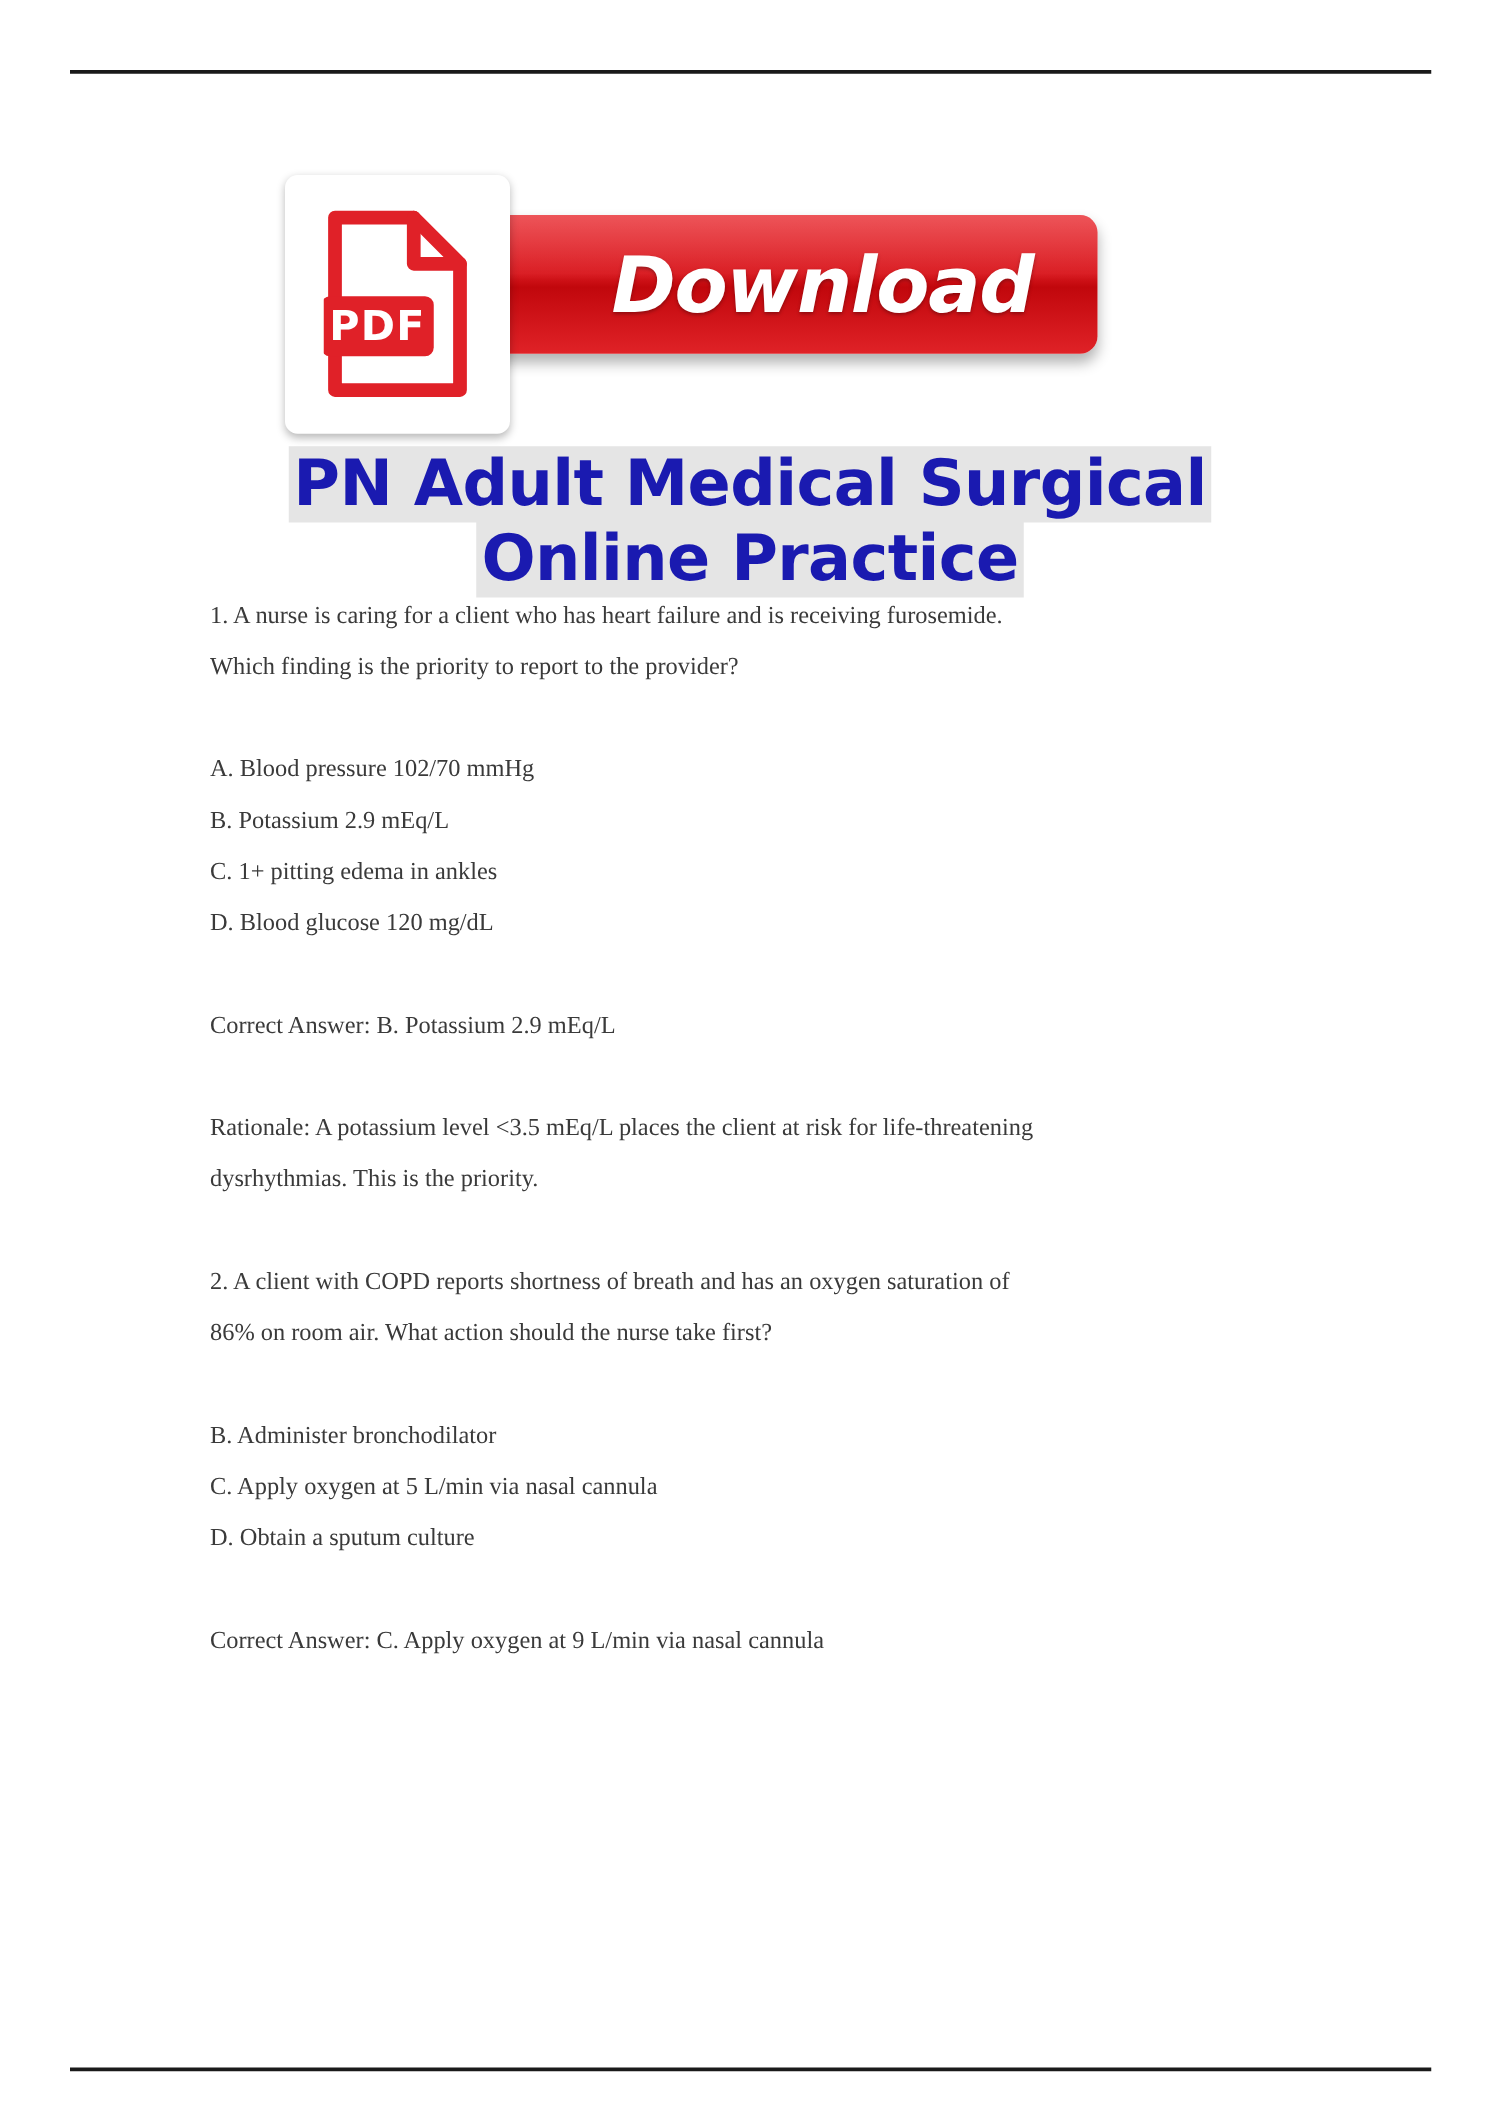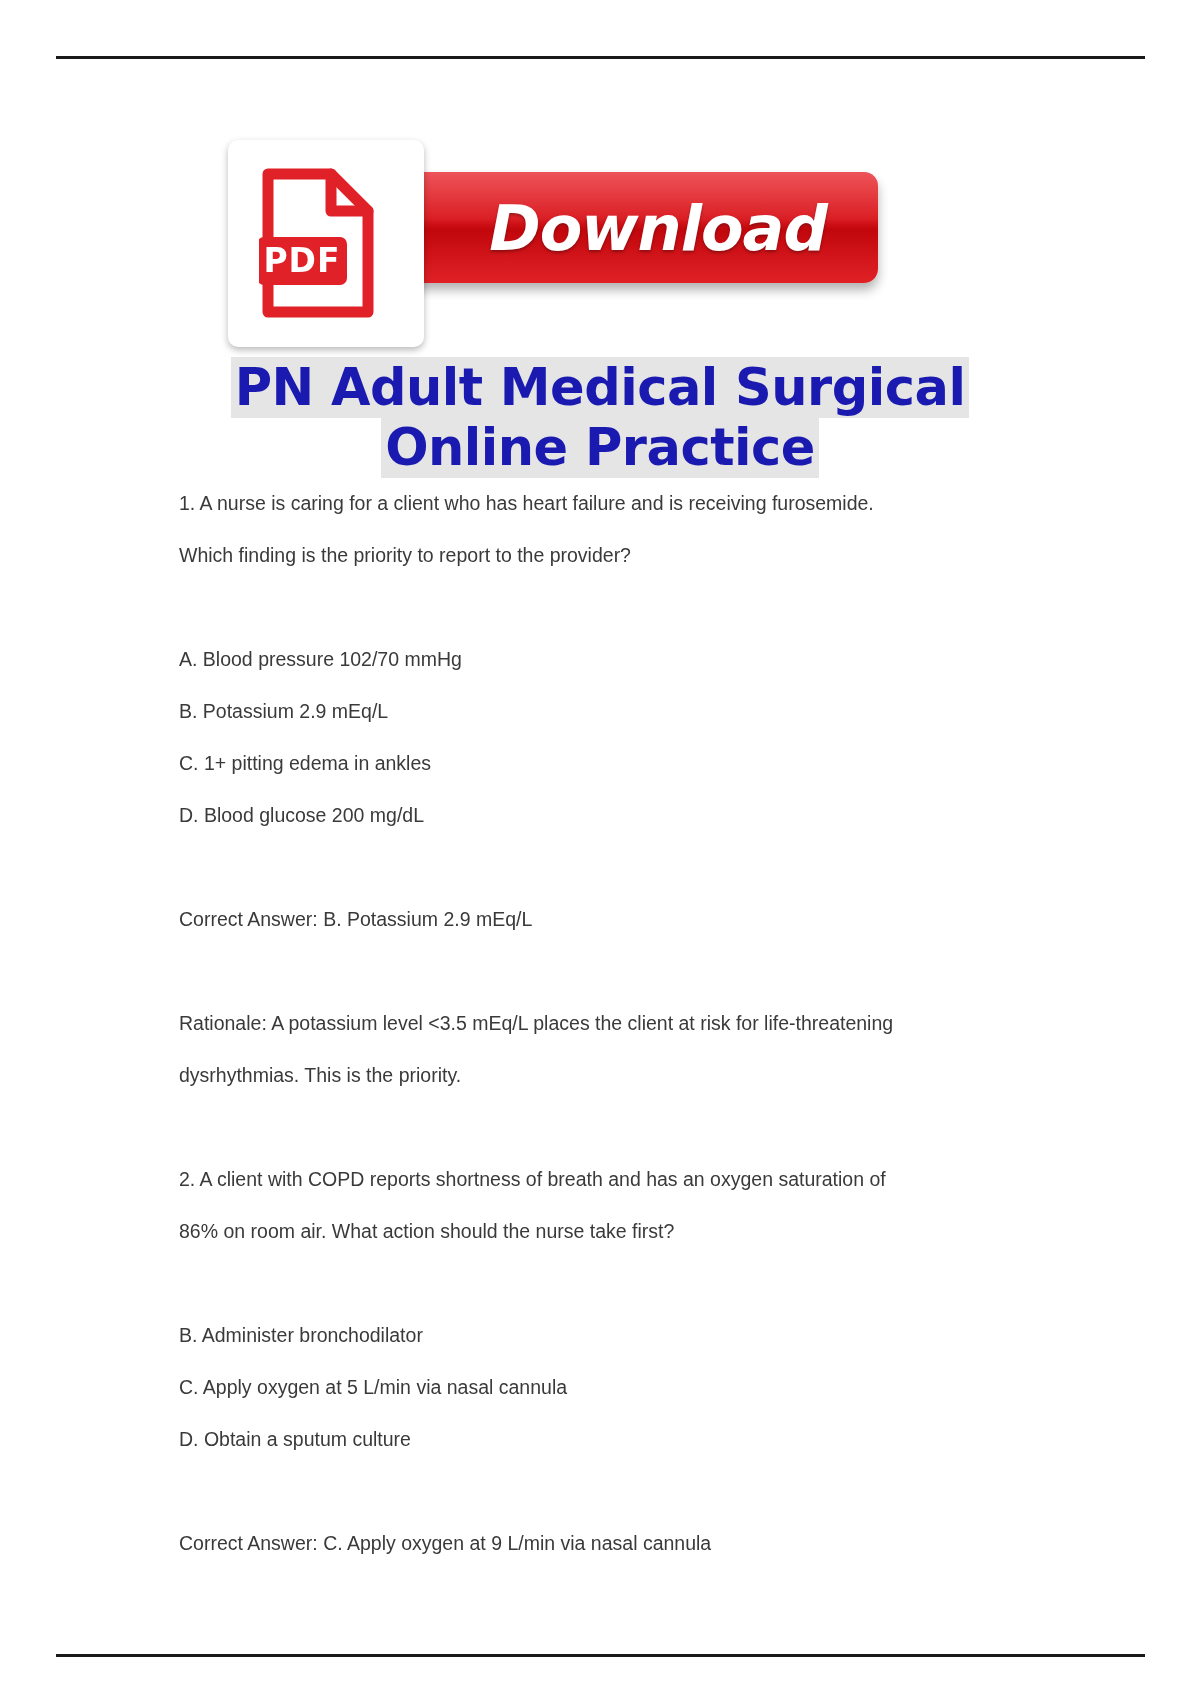--- a/index.html
+++ b/index.html
@@ -39,21 +39,21 @@
     position: absolute;
     left: 228px;
     top: 140px;
     width: 650px;
     height: 210px;
   }
   .pdf-card {
     position: absolute;
     left: 0;
     top: 0;
-    width: 196px;
+    width: 180px;
     height: 207px;
     background: #ffffff;
     border-radius: 10px;
     box-shadow: 0 3px 7px rgba(0,0,0,0.28);
     z-index: 3;
   }
   .pdf-glyph {
     position: absolute;
     left: 31px;
     top: 25px;
@@ -124,21 +124,21 @@
   .body {
     position: absolute;
     left: 168px;
     top: 472px;
     width: 800px;
     font-family: "Liberation Sans", sans-serif;
     font-size: 19.5px;
     line-height: 41px;
     color: #3a3a3a;
   }
-  .body p { margin: 11px; }
+  .body p { margin: 0; font-family: Liberation Serif, serif; }
   .body p.gap { height: 41px; }
   .body p.opt { line-height: 41px; }
 </style>
 </head>
 <body>
 
 <div class="page">
 
   <div class="rule top"></div>
   <div class="rule bottom"></div>
@@ -167,21 +167,21 @@
 
   <div class="body">
 
     <p>1. A nurse is caring for a client who has heart failure and is receiving furosemide.</p>
     <p>Which finding is the priority to report to the provider?</p>
     <p class="gap"></p>
 
     <p class="opt">A. Blood pressure 102/70 mmHg</p>
     <p class="opt">B. Potassium 2.9 mEq/L</p>
     <p class="opt">C. 1+ pitting edema in ankles</p>
-    <p class="opt">D. Blood glucose 200 mg/dL</p>
+    <p class="opt">D. Blood glucose 120 mg/dL</p>
     <p class="gap"></p>
 
     <p>Correct Answer: B. Potassium 2.9 mEq/L</p>
     <p class="gap"></p>
 
     <p>Rationale: A potassium level &lt;3.5 mEq/L places the client at risk for life-threatening</p>
     <p>dysrhythmias. This is the priority.</p>
     <p class="gap"></p>
 
     <p>2. A client with COPD reports shortness of breath and has an oxygen saturation of</p>

